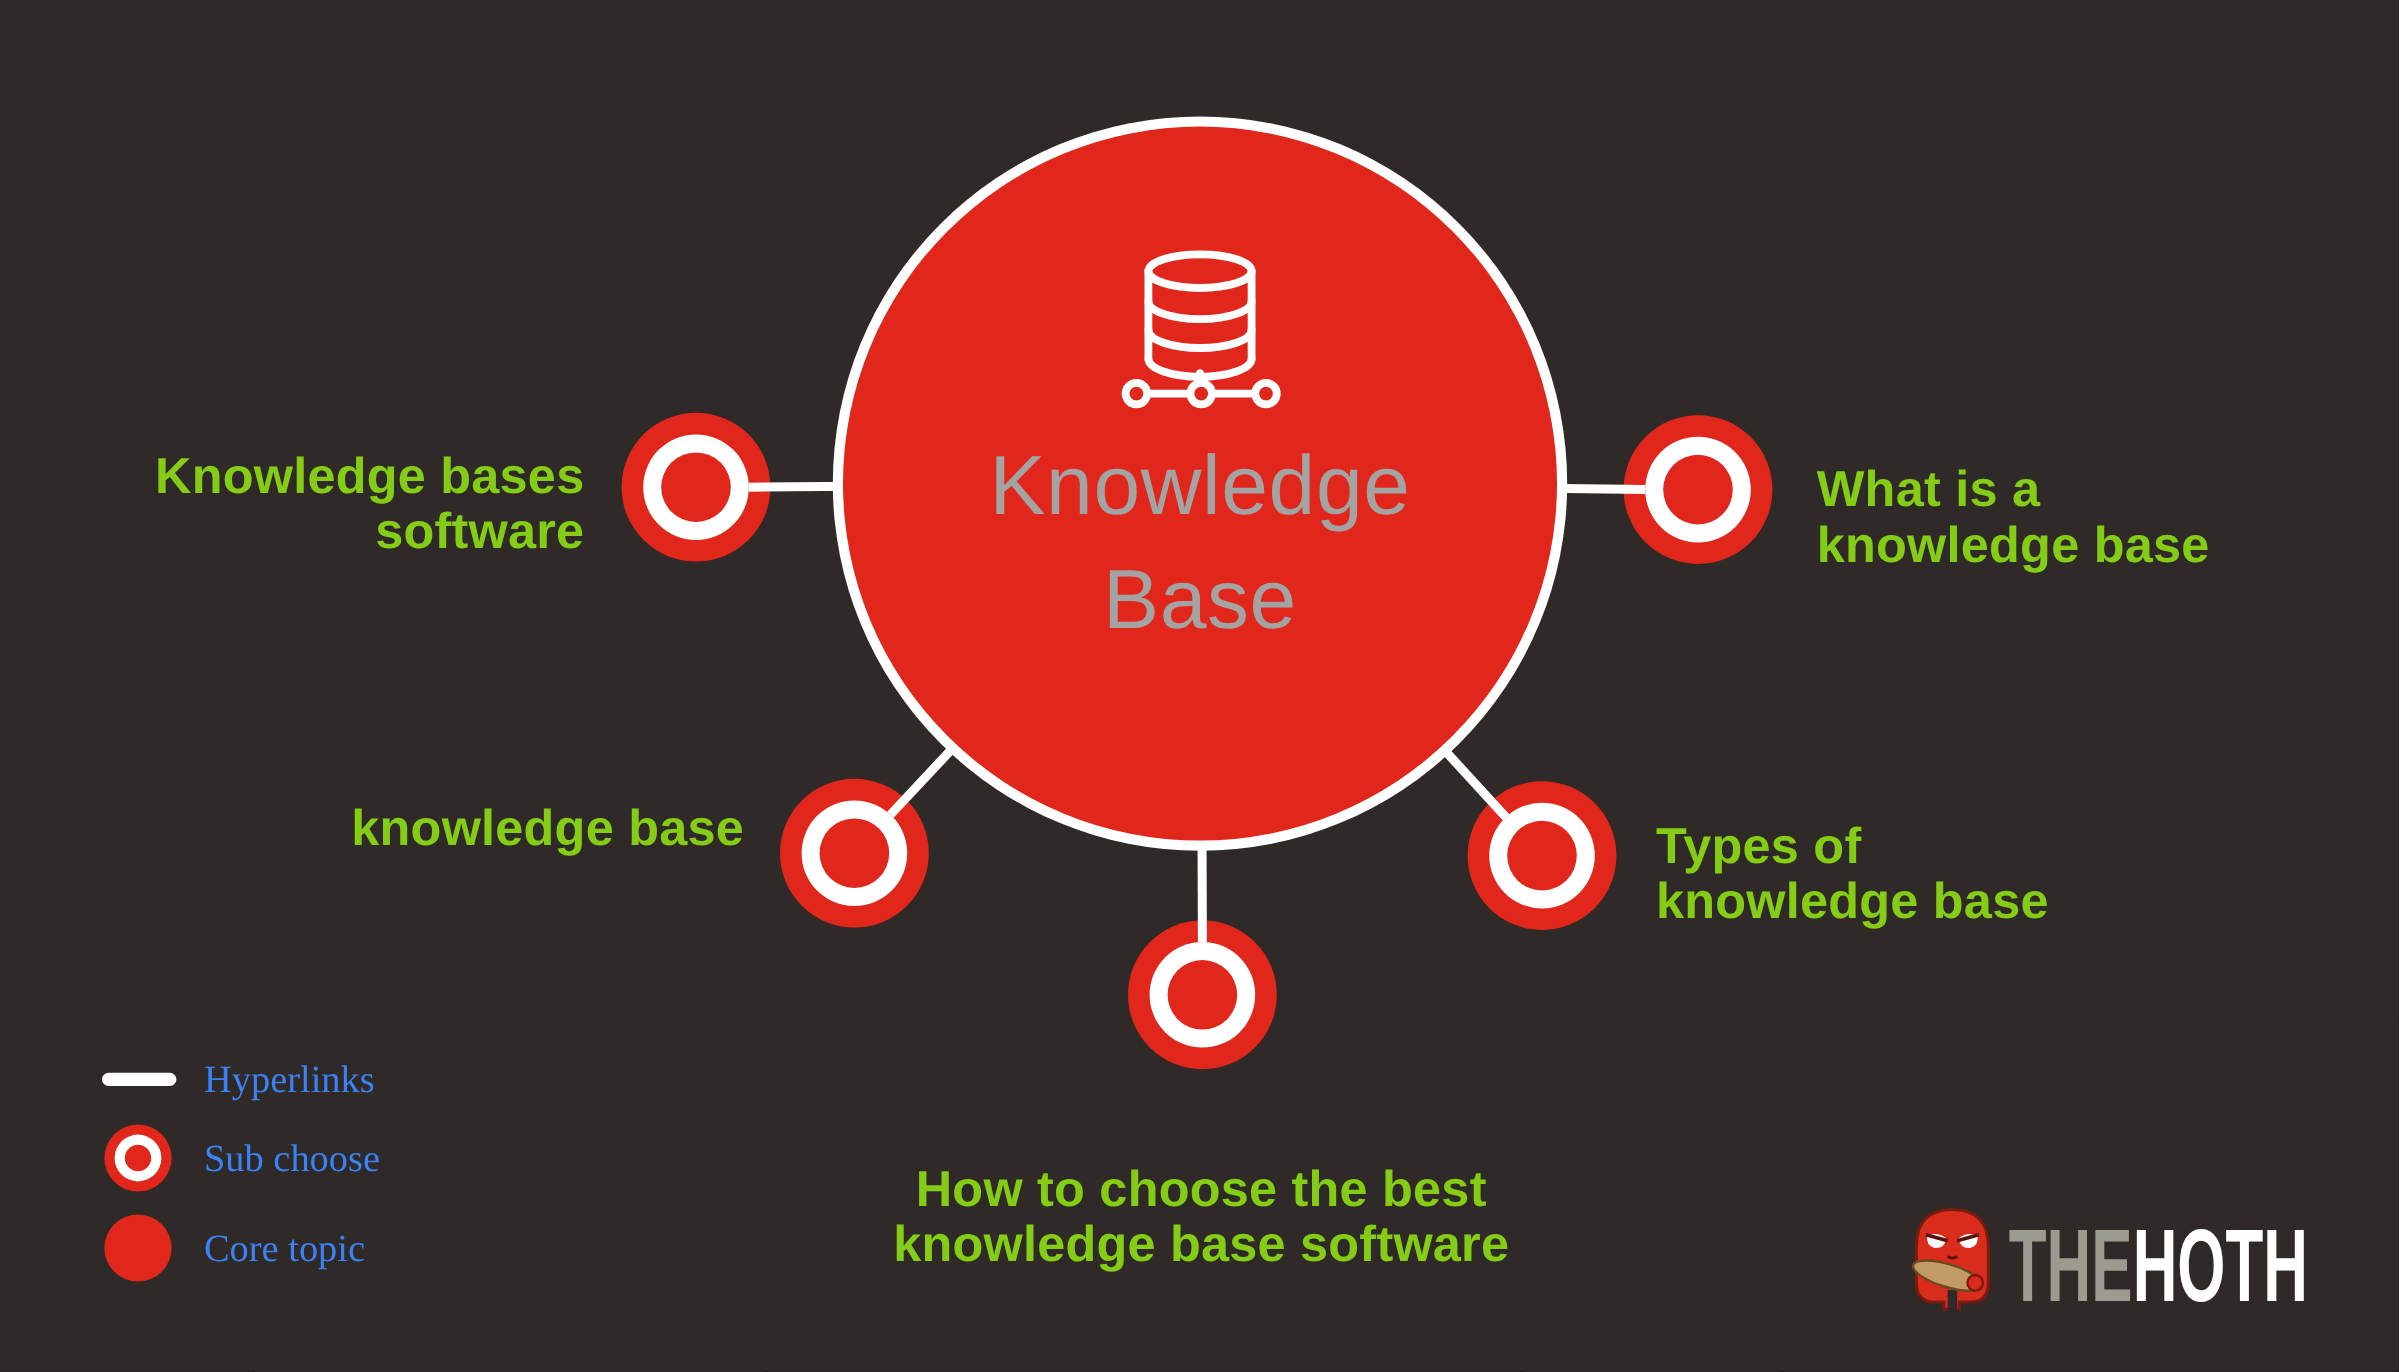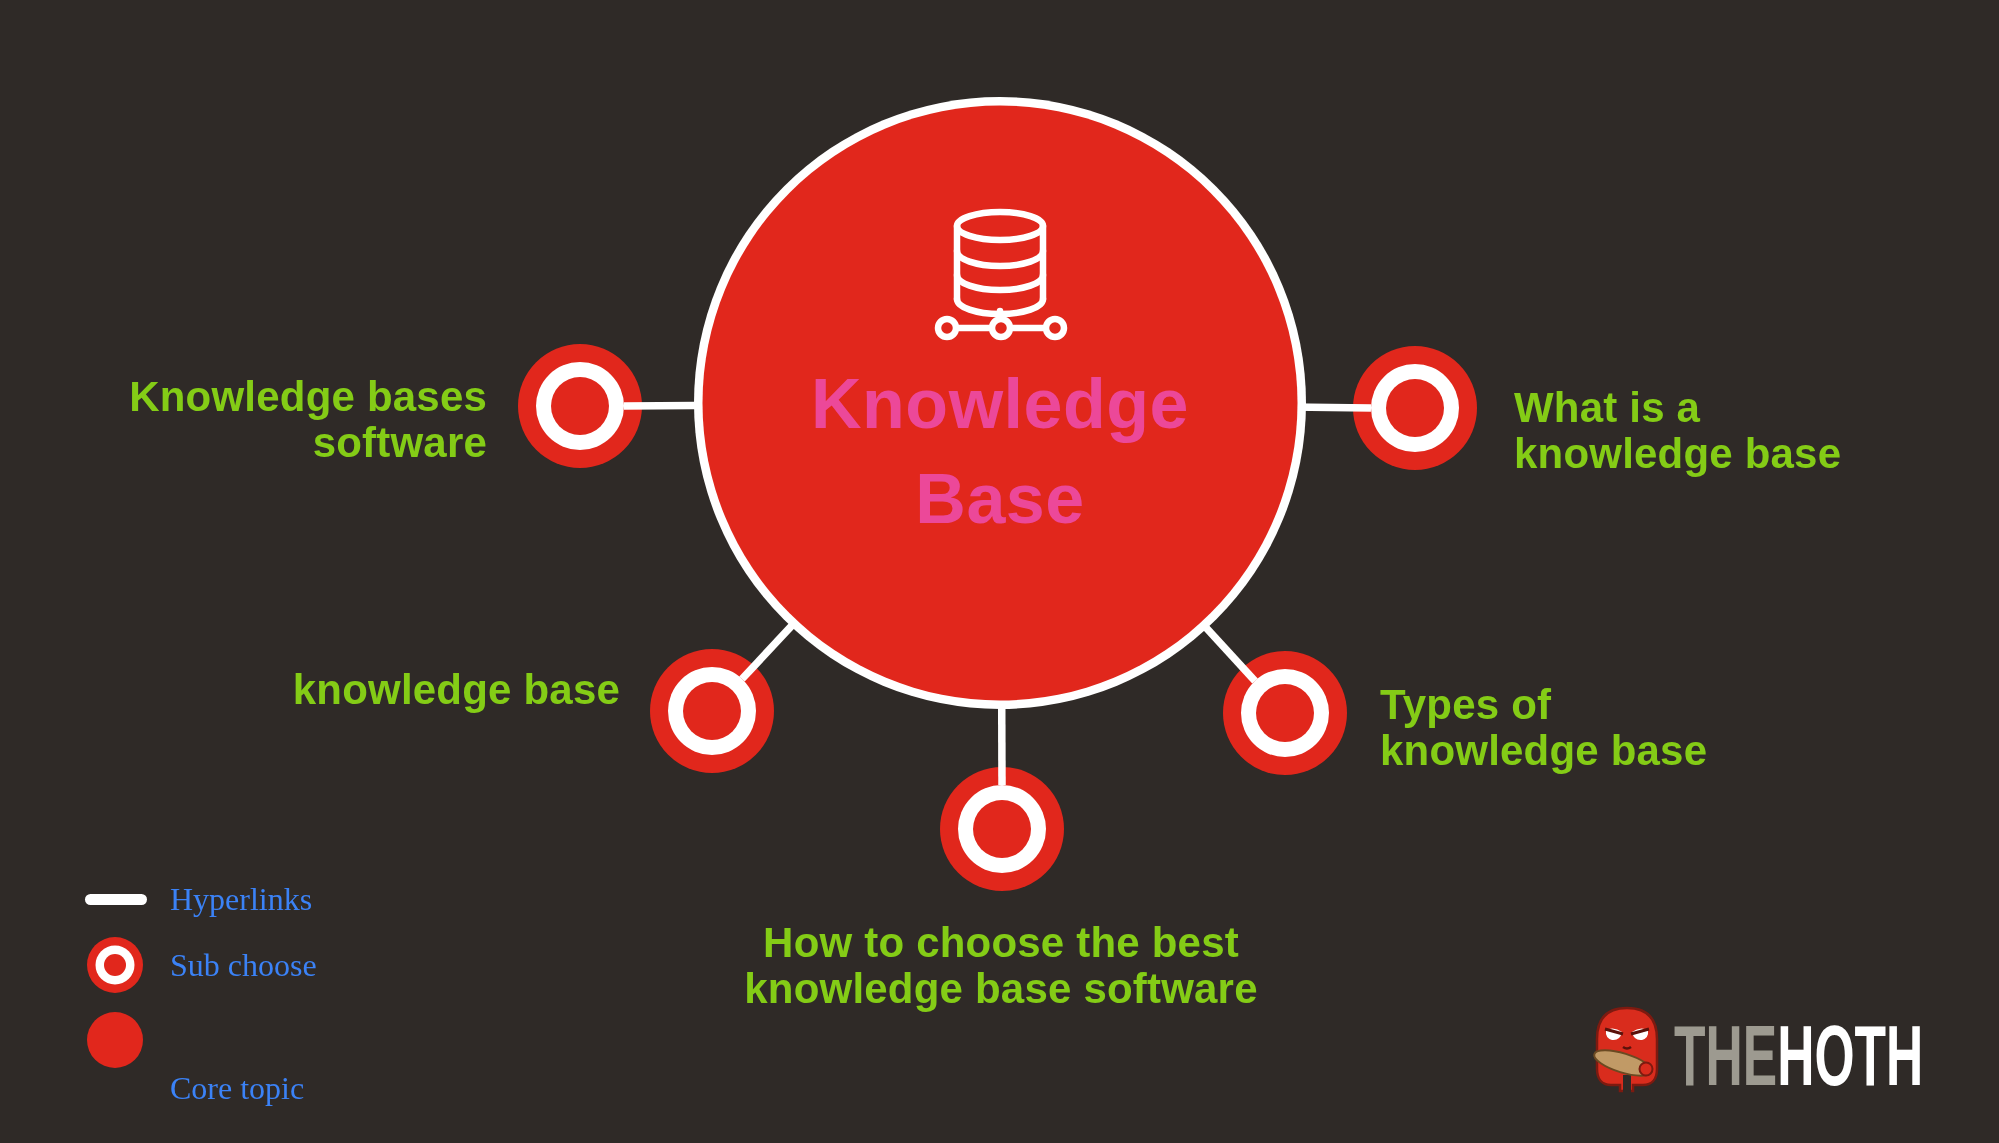--- a/index.html
+++ b/index.html
@@ -25,51 +25,51 @@
   .txt {
     position: absolute;
     color: #84cc16;
     font-weight: bold;
     font-size: 42px;
     line-height: 46px;
     letter-spacing: 0.2px;
   }
   .align-right  { text-align: right; }
   .align-left   { text-align: left; margin-top: 13px; }
-  .align-center { text-align: center; }
+  .align-center { text-align: center; margin-top: 48px; }
 
   .lbl-left-top      { left: 87px;   top: 374px; width: 400px; }
   .lbl-right-top     { left: 1514px; top: 372px; width: 460px; }
   .lbl-left-bottom   { left: 220px;  top: 667px; width: 400px; }
   .lbl-right-bottom  { left: 1380px; top: 669px; width: 470px; }
   .lbl-bottom-center { left: 651px;  top: 920px; width: 700px; }
 
   .center-title {
     position: absolute;
     left: 650px; top: 357px; width: 700px;
-    color: #ec4899;
-    font-weight: bold;
+    color: #a3a3a3;
+    font-weight: normal;
     font-size: 70px;
     line-height: 95px;
     text-align: center;
     letter-spacing: 0.5px;
   }
 
   .legend-label {
     position: absolute;
     left: 170px;
     color: #3b82f6;
     font-weight: normal;
     font-size: 32px;
     line-height: 40px;
     font-family: Liberation Serif, serif;
   }
   .legend-hyperlinks { top: 879px; }
   .legend-subtopic   { top: 945px; }
-  .legend-coretopic  { top: 1068px; }
+  .legend-coretopic  { top: 1020px; }
 
   .logo-text {
     position: absolute;
     left: 1674px; top: 1012px;
     font-weight: bold;
     font-size: 86px;
     line-height: 86px;
     white-space: nowrap;
     transform: scaleX(0.60);
     transform-origin: left center;

